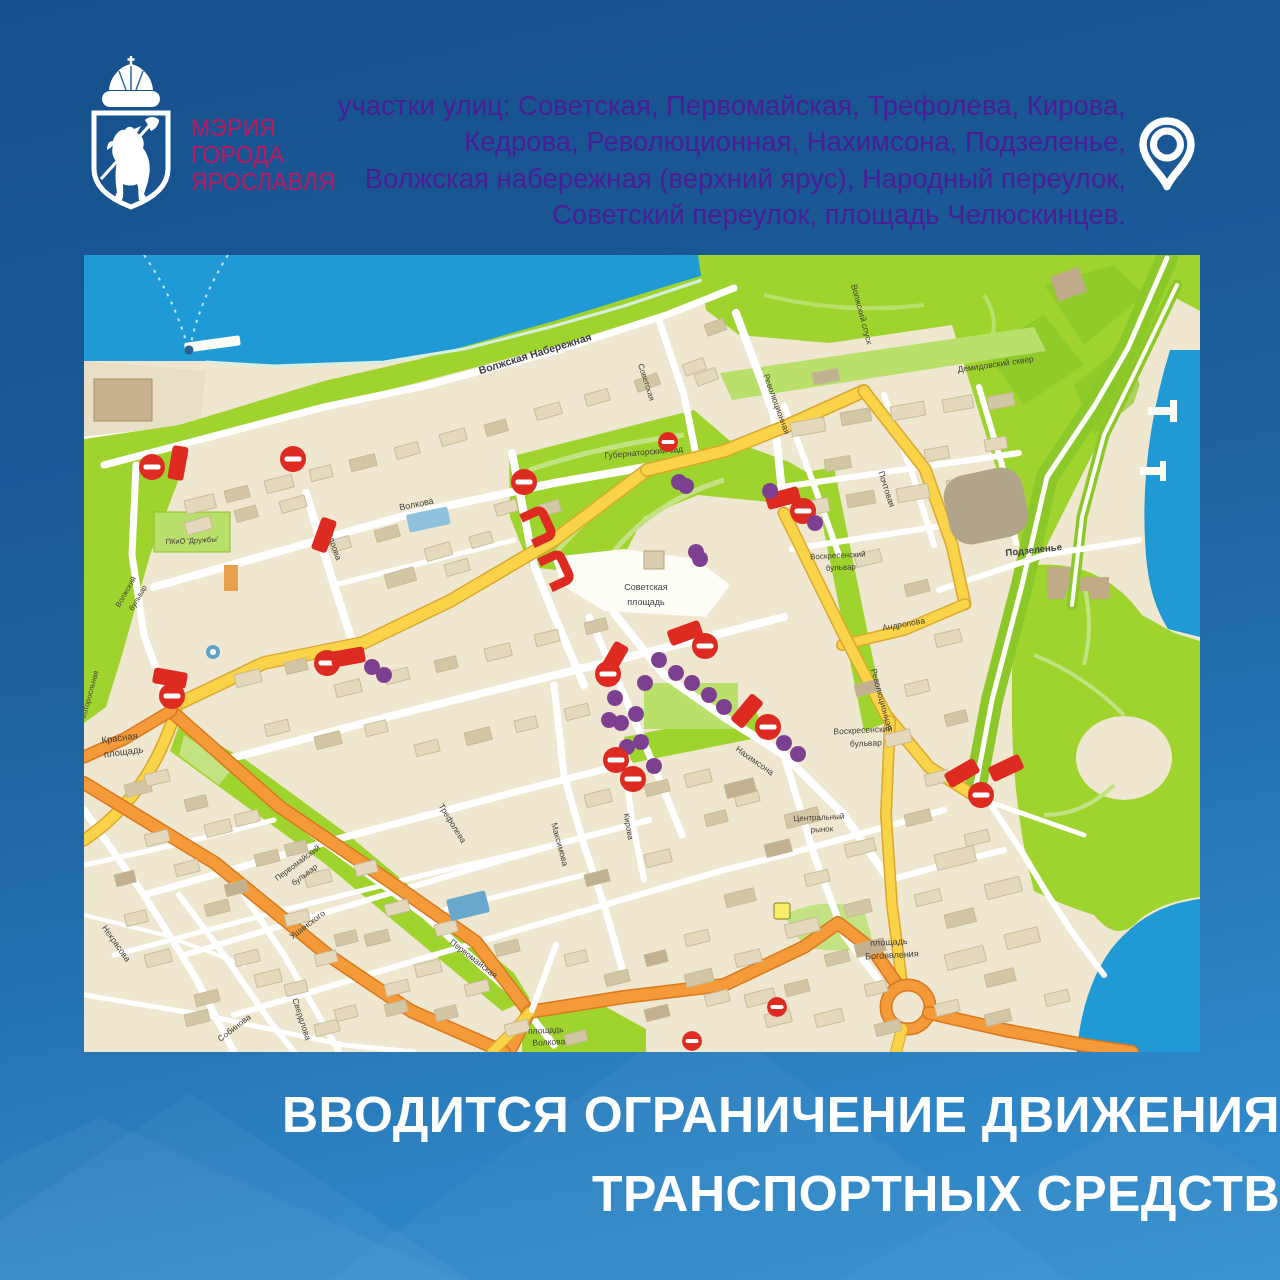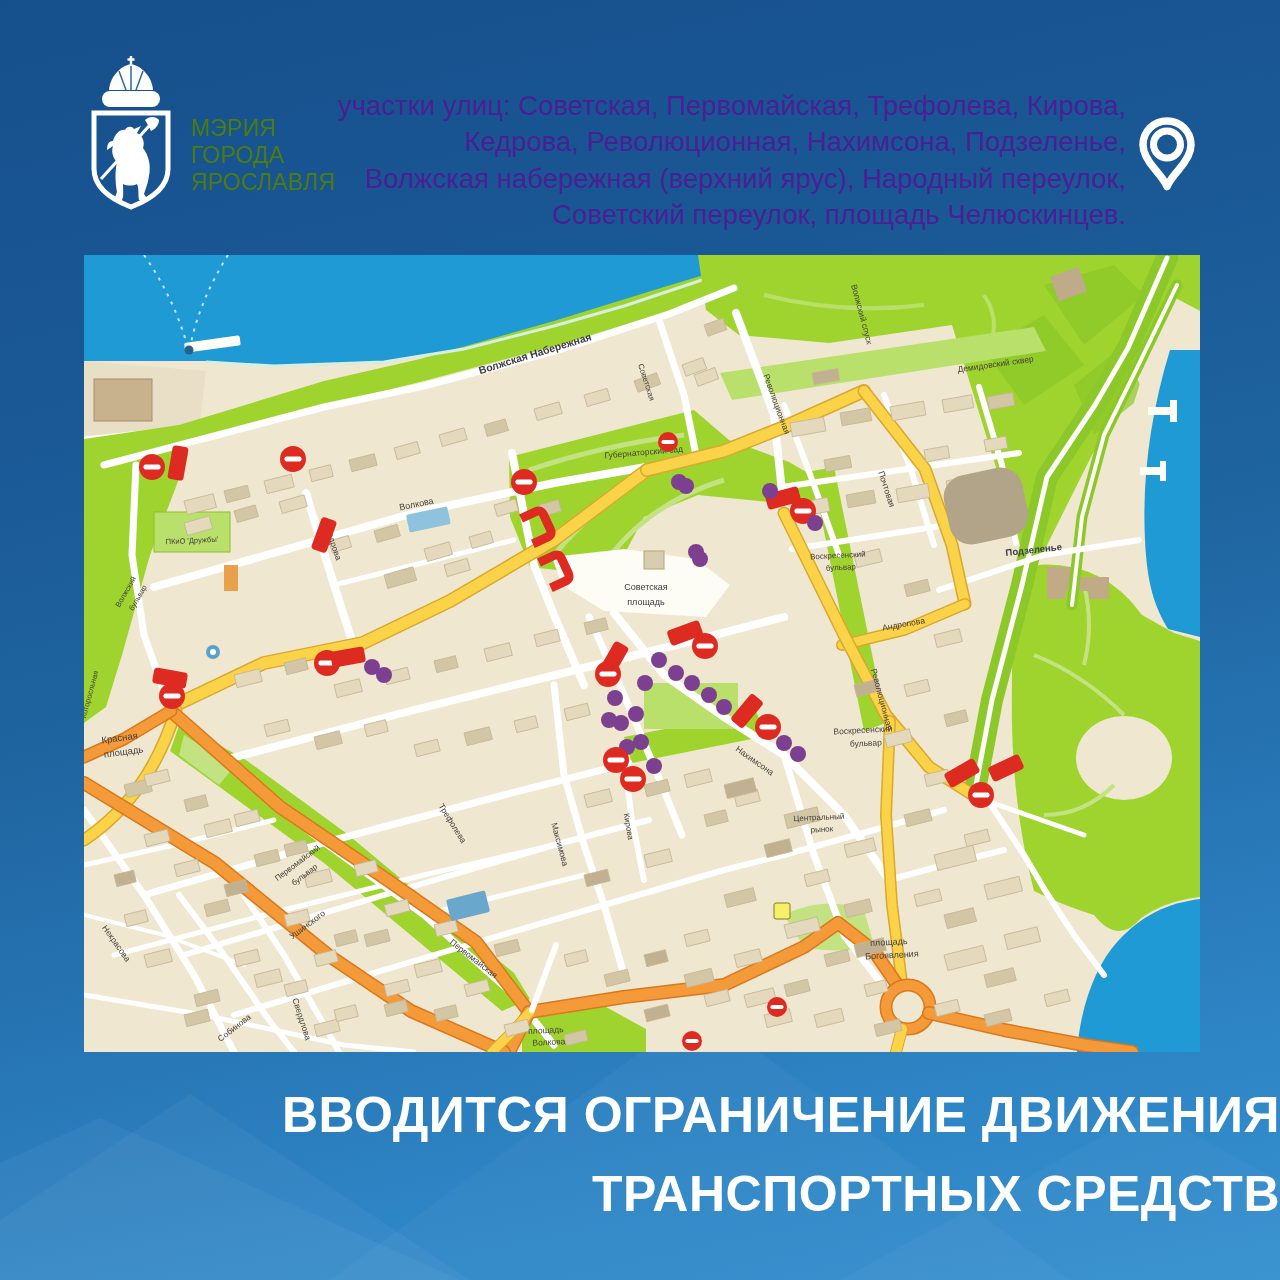--- a/index.html
+++ b/index.html
@@ -26,21 +26,21 @@
 <rect x="13" y="38" width="58" height="16" rx="8" fill="#fff"></rect>
 
 <path d="M5,60 H79 V116 C79,136 60,147 42,154 C24,147 5,136 5,116 Z" fill="none" stroke="#fff" stroke-width="5"></path>
 
 <path d="M24,88 C26,81 31,76 36,77 C38,73 43,73 45,76 L52,73 L48,80 C54,83 56,89 54,95 C60,103 62,113 60,123 C59,131 56,137 55,141 L59,147 L50,147 C49,141 50,135 48,131 C44,133 38,133 34,131 C34,137 35,143 33,147 L25,147 L28,139 C26,129 26,117 28,109 C24,105 22,99 24,93 L18,97 C18,91 20,88 24,88 Z" fill="#fff"></path>
 
 <path d="M12,126 L60,73" stroke="#fff" stroke-width="3.2"></path>
 <path d="M56,67 C60,63 67,63 70,67 C70,71 67,76 62,78 C60,74 58,70 56,67 Z" fill="#fff"></path>
 </svg>
 
-<div class="abs" style="left:191px;top:115px;color:#4d7c0f;font-size:23px;line-height:27px;letter-spacing:0.2px;font-weight:400">МЭРИЯ<br>ГОРОДА<br>ЯРОСЛАВЛЯ</div>
+<div class="abs" style="left:191px;top:115px;color:#be185d;font-size:23px;line-height:27px;letter-spacing:0.2px;font-weight:400">МЭРИЯ<br>ГОРОДА<br>ЯРОСЛАВЛЯ</div>
 
 <div class="abs" style="left:300px;top:88px;width:826px;color:#4c1d95;font-size:27.5px;line-height:36.4px;text-align:right">участки улиц: Советская, Первомайская, Трефолева, Кирова,<br>Кедрова, Революционная, Нахимсона, Подзеленье,<br>Волжская набережная (верхний ярус), Народный переулок,<br>Советский переулок, площадь Челюскинцев.</div>
 
 <svg class="abs" style="left:1136px;top:115px" width="62" height="78" viewBox="0 0 62 78">
 <path d="M31,6 C17.7,6 7,16.6 7,29.8 C7,39.5 13,47.5 19.5,55 C24,60.2 28.5,65.5 31,71.5 C33.5,65.5 38,60.2 42.5,55 C49,47.5 55,39.5 55,29.8 C55,16.6 44.3,6 31,6 Z" fill="none" stroke="#fff" stroke-width="7.5" stroke-linejoin="round"></path>
 <circle cx="31" cy="29.5" r="13.5" fill="none" stroke="#fff" stroke-width="7"></circle>
 </svg>
 
 <svg class="abs" style="left:84px;top:255px" width="1116" height="797" viewBox="0 0 1116 797">
 <defs>

